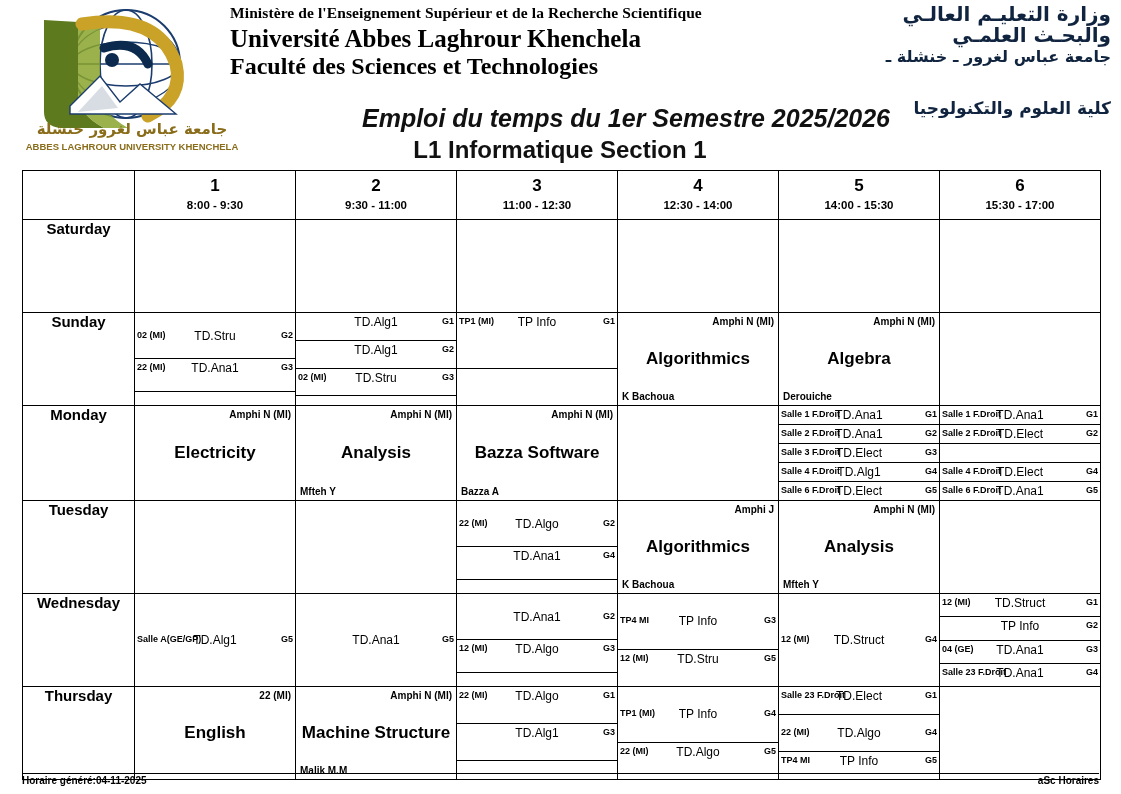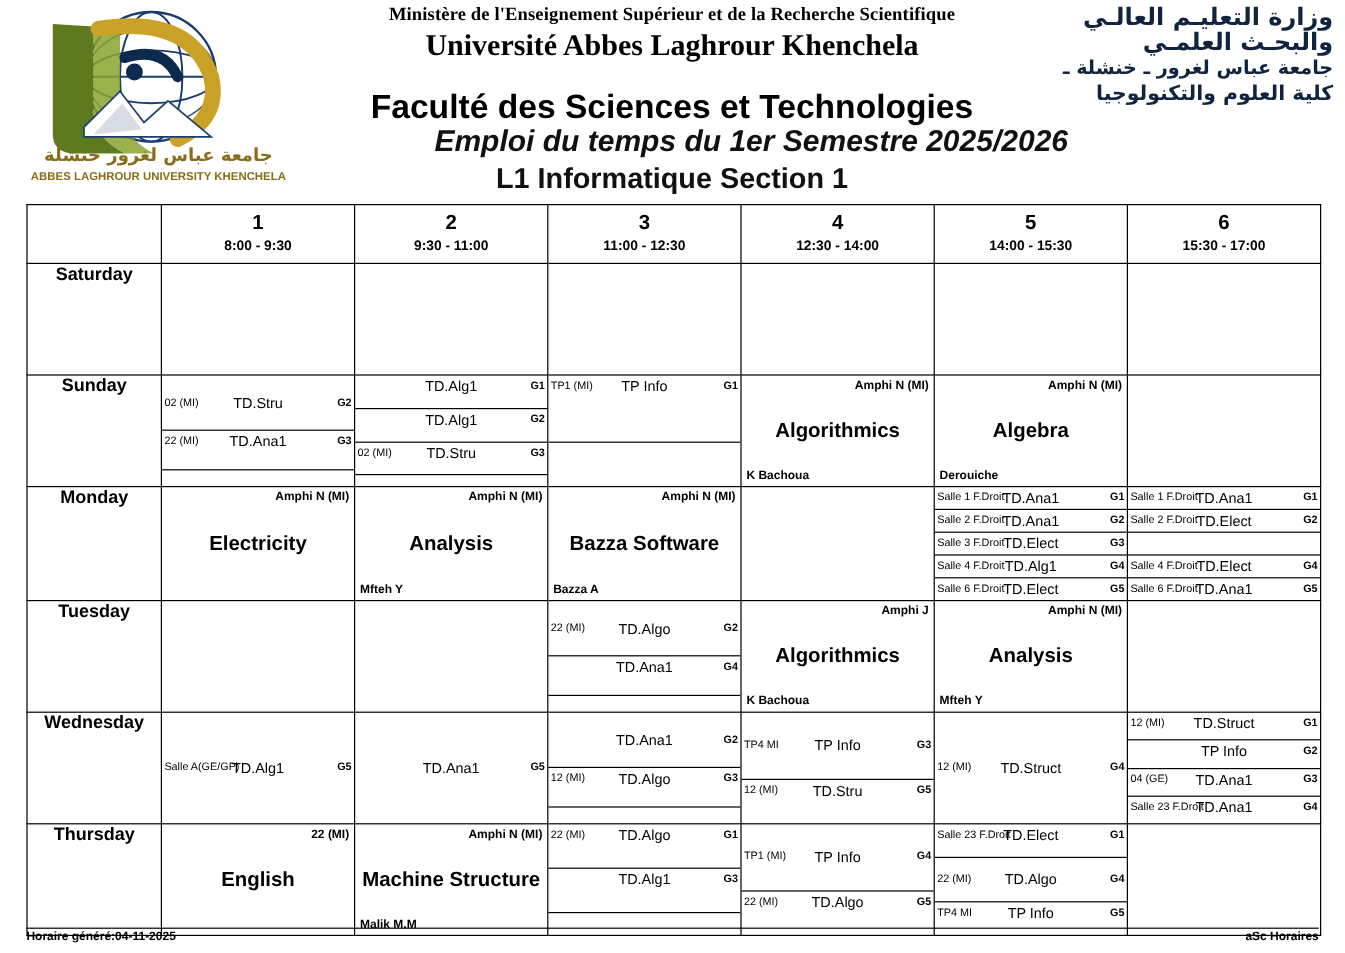--- a/index.html
+++ b/index.html
@@ -14,44 +14,44 @@
   
   .header{
     position:relative;
     height:168px;
   }
   .logo{
     position:absolute;left:8px;top:2px;width:250px;height:160px;
   }
   .logo svg{display:block;}
   .head-center{
-    position:absolute;left:230px;top:2px;width:660px;text-align:center;
+    position:absolute;left:230px;top:2px;width:660px;
   }
   .min-line{
     font-family:"Liberation Serif", serif;
     font-weight:bold;font-size:15.5px;letter-spacing:0.1px;
     margin-top:2px;
   }
   .univ-line{
     font-family:"Liberation Serif", serif;
     font-weight:bold;font-size:25px;margin-top:3px;
   }
   .fac-line{
-    font-family:Liberation Sans, sans-serif;
-    font-weight:bold;font-size:28px;margin-top:20px;
+    font-family:Liberation Serif, serif;
+    font-weight:bold;font-size:24px;margin-top:0;
   }
   .head-right{
     position:absolute;right:10px;top:4px;width:290px;text-align:right;
     direction:rtl;
     font-family:"DejaVu Sans", sans-serif;
     font-weight:bold;color:#11243f;
   }
   .ar1{font-size:20px;line-height:21px;}
   .ar2{font-size:16px;line-height:21px;}
-  .ar3{font-size:17px;line-height:22px;}
+  .ar3{font-size:17px;line-height:22px;margin-top:30px;}
   .title1{
     position:absolute;left:230px;top:104px;width:660px;text-align:right;
     font-style:italic;font-weight:bold;font-size:25px;
     font-family:"Liberation Sans", sans-serif;
     color:#111;
   }
   .title2{
     position:absolute;left:230px;top:136px;width:660px;text-align:center;
     font-weight:bold;font-size:24px;
     font-family:"Liberation Sans", sans-serif;
@@ -94,21 +94,21 @@
   
   .line{
     position:relative;
     height:18px;
     border-bottom:1px solid #000;
     font-size:11px;
     font-weight:bold;
   }
   .line:last-child{border-bottom:none;}
   .line .room{
-    position:absolute;left:2px;top:3px;font-size:9px;font-weight:normal;
+    position:absolute;left:2px;top:3px;font-size:9px;font-weight:bold;
   }
   .line .name{
     position:absolute;left:0;right:0;top:2px;text-align:center;font-size:12px;font-weight:normal;
   }
   .line .grp{
     position:absolute;right:2px;top:3px;font-size:9px;font-weight:bold;
   }
   
   .big{
     position:relative;height:100%;

